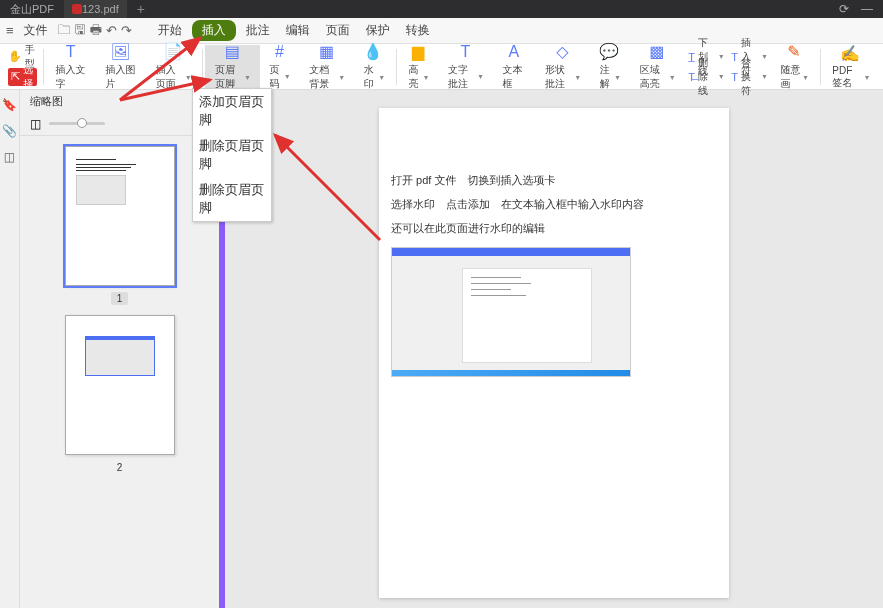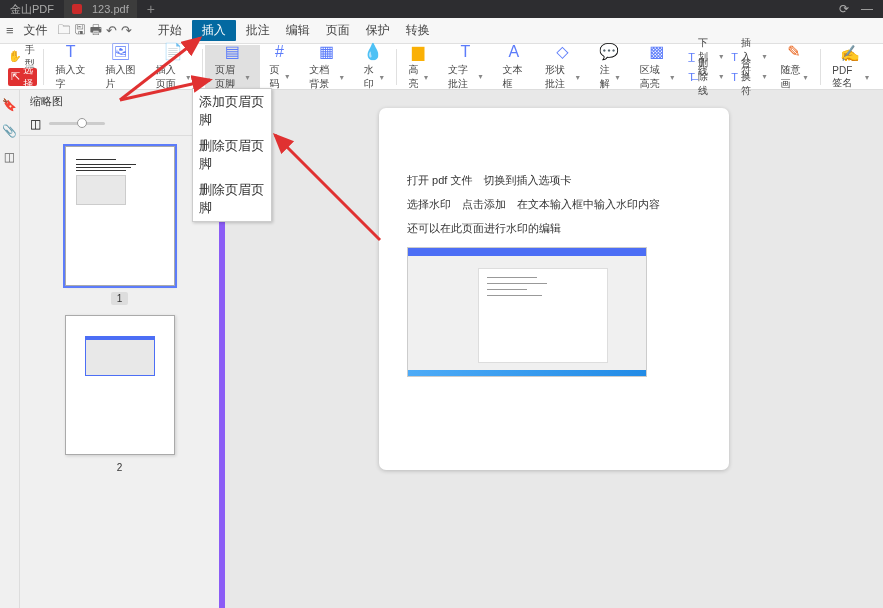--- a/index.html
+++ b/index.html
@@ -1,27 +1,27 @@
 <!DOCTYPE html>
 <html><head>
 <meta charset="utf-8">
 <style>
 * { margin: 0; padding: 0; box-sizing: border-box; font-family: "Microsoft YaHei", sans-serif; }
 body { width: 883px; height: 608px; background: #fff; overflow: hidden; font-size: 12px; }
 
 .titlebar { height: 18px; background: #2d2d30; display: flex; align-items: center; color: #aaa; }
 .titlebar .appname { padding: 0 10px; font-size: 11px; }
-.titlebar .tab { background: #3c3c3c; display: flex; align-items: center; padding: 2px 8px; gap: 10px; font-size: 11px; height: 18px; }
+.titlebar .tab { background: #3c3c3c; display: flex; align-items: center; padding: 2px 8px; gap: 0; font-size: 11px; height: 18px; }
 .titlebar .tab-icon { width: 10px; height: 10px; background: #c92a2a; border-radius: 2px; display: inline-block; }
 .titlebar .sys { margin-left: auto; display: flex; gap: 12px; padding-right: 10px; }
 .titlebar .plus { padding: 0 10px; color: #888; font-size: 14px; }
 
 .menubar { height: 26px; background: #f7f7f7; border-bottom: 1px solid #e0e0e0; display: flex; align-items: center; padding: 0 6px; gap: 4px; font-size: 12px; color: #444; }
 .menubar .mi { padding: 3px 6px; cursor: pointer; }
-.menubar .mi.active { background: #0369a1; color: #fff; border-radius: 1px; padding: 2px 10px; }
+.menubar .mi.active { background: #4d7c0f; color: #fff; border-radius: 8px; padding: 2px 10px; }
 .menubar .ico { color: #666; font-size: 13px; }
 .menubar .sep { width: 12px; }
 
 .ribbon { height: 46px; background: #fff; border-bottom: 1px solid #ddd; display: flex; align-items: center; padding: 0 4px; position: relative; }
 .rgroup { display: flex; flex-direction: column; align-items: center; justify-content: center; padding: 0 6px; height: 44px; color: #444; font-size: 10px; gap: 2px; cursor: pointer; }
 .rgroup.iconic { padding: 0 10px; }
 .rgroup .ri { font-size: 16px; color: #5c7cfa; }
 .rgroup .lbl { display: flex; align-items: center; gap: 2px; }
 .rgroup .caret { font-size: 8px; color: #888; }
 .rgroup.active { background: #e0e0e0; }
@@ -45,21 +45,21 @@
 .thumbs { flex: 1; overflow: auto; padding: 10px 0; display: flex; flex-direction: column; align-items: center; gap: 10px; }
 .thumb-wrap { display: flex; flex-direction: column; align-items: center; gap: 6px; }
 .thumb { width: 110px; height: 140px; background: #fff; border: 1px solid #aaa; box-shadow: 1px 1px 3px rgba(0,0,0,0.15); position: relative; padding: 12px 10px; }
 .thumb.sel { outline: 2px solid #5c7cfa; }
 .thumb .ln { height: 1px; background: #333; margin-bottom: 2px; }
 .thumb .box { background: #e8e8e8; border: 1px solid #ccc; }
 .pagelabel { font-size: 10px; color: #333; padding: 1px 6px; }
 .pagelabel.sel { background: #ddd; border-radius: 2px; }
 
 .canvas { flex: 1; background: #e8e8e8; display: flex; justify-content: center; padding: 18px 0; overflow: auto; }
-.page { width: 350px; height: 362px; background: #fff; box-shadow: 0 1px 4px rgba(0,0,0,0.2); padding: 60px 28px; font-size: 11px; color: #333; line-height: 2.2; border-radius: 7px; }
+.page { width: 350px; height: 490px; background: #fff; box-shadow: 0 1px 4px rgba(0,0,0,0.2); padding: 60px 12px; font-size: 11px; color: #333; line-height: 2.2; }
 .page .shot { width: 240px; height: 130px; background: #f0f0f0; border: 1px solid #ccc; margin-top: 6px; position: relative; }
 .page .shot .bar { height: 8px; background: #4c6ef5; }
 .page .shot .inner { position: absolute; left: 70px; top: 20px; width: 130px; height: 95px; background: #fff; border: 1px solid #ddd; padding: 8px; }
 .page .shot .inner .sl { height: 1px; background: #999; width: 50px; margin-bottom: 5px; }
 .page .shot .task { position: absolute; bottom: 0; left: 0; right: 0; height: 6px; background: linear-gradient(to right, #4dabf7, #228be6); }
 
 svg.arrows { position: absolute; top: 0; left: 0; pointer-events: none; z-index: 100; }
 </style>
 </head>
 <body>

